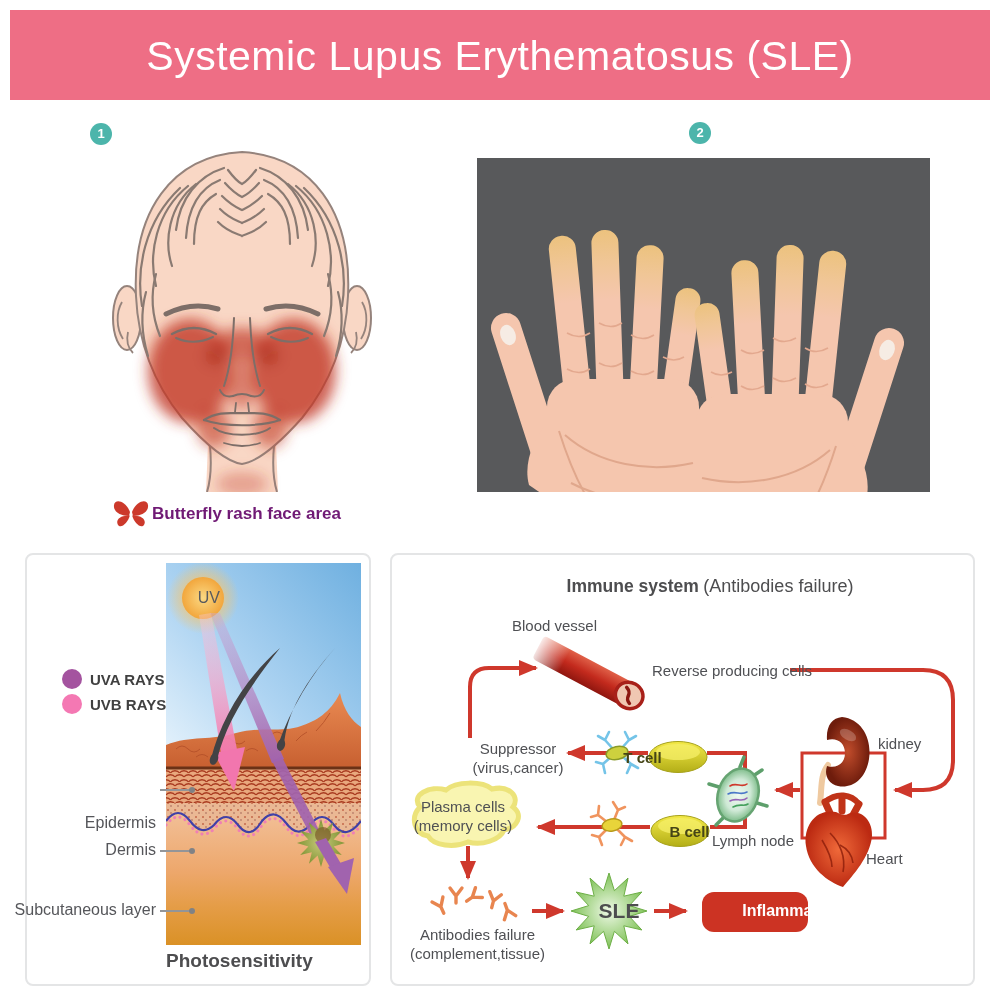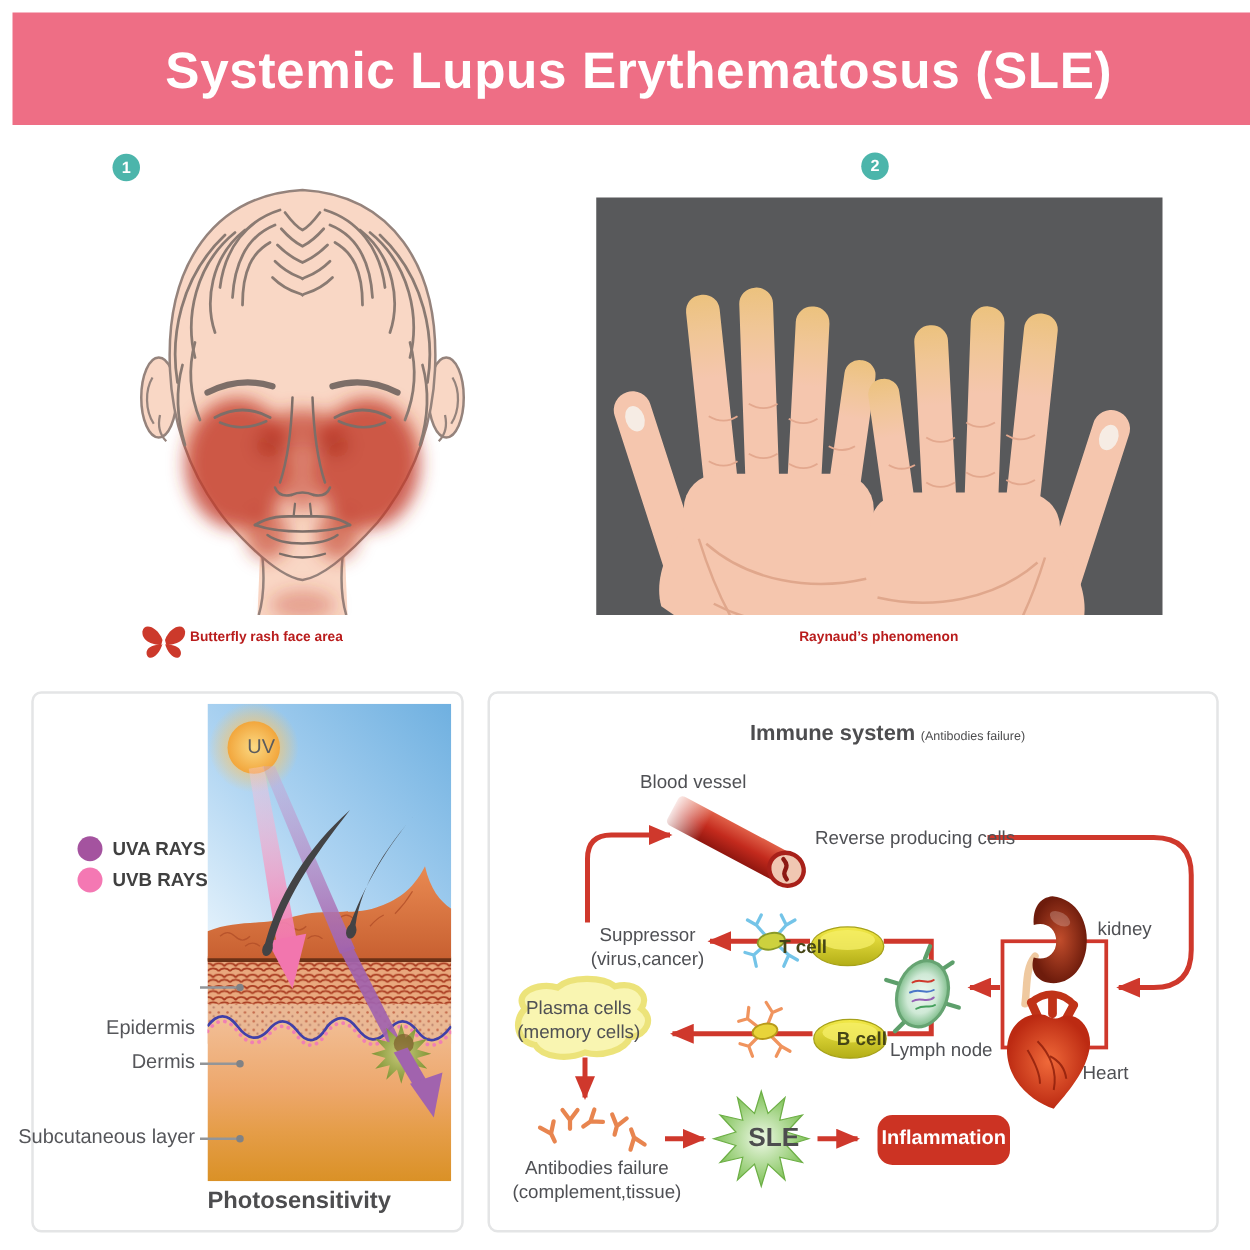--- a/index.html
+++ b/index.html
@@ -1,37 +1,37 @@
 <!DOCTYPE html>
 <html><head>
 <meta charset="utf-8">
 <style>
   html,body{margin:0;padding:0;background:#fff;}
   body{width:1000px;height:1000px;font-family:"Liberation Sans",sans-serif;}
   #canvas{position:relative;width:1000px;height:1000px;background:#fff;overflow:hidden;}
   .abs{position:absolute;}
   .header{position:absolute;left:10px;top:10px;width:980px;height:90px;background:#ee6e85;
-          color:#fff;font-size:41px;text-align:center;line-height:92px;font-weight:700;letter-spacing:.5px;padding-left:11px;}
+          color:#fff;font-size:41px;text-align:center;line-height:92px;font-weight:400;letter-spacing:.5px;}
   .badge{position:absolute;width:22px;height:22px;border-radius:50%;background:#4cb5ab;color:#fff;
          font-weight:bold;font-size:13px;text-align:center;line-height:22px;}
-  .caption{position:absolute;font-weight:bold;font-size:11px;color:#b91c1c;}
+  .caption{position:absolute;font-weight:bold;font-size:17px;color:#701a75;}
   .panelbox{position:absolute;border:2px solid #e4e5e6;border-radius:8px;background:#fff;}
   .lbl{position:absolute;color:#4f5054;font-size:15px;line-height:19px;}
   .center{text-align:center;}
   .right{text-align:right;}
   .p3label{position:absolute;color:#55565a;font-size:16px;}
   .pline{position:absolute;height:2px;background:#939598;}
   .pline::after{content:'';position:absolute;right:-5px;top:-2px;width:6px;height:6px;border-radius:50%;background:#808285;}
   .ldot{position:absolute;width:20px;height:20px;border-radius:50%;}
   .dot-uva{background:#a4539f;}
   .dot-uvb{background:#f478b3;}
   .legendlbl{position:absolute;color:#404040;font-weight:bold;font-size:15px;}
   .p4title{position:absolute;left:430px;top:576px;width:560px;text-align:center;color:#4d4d4f;}
   .p4title .t1{font-weight:bold;font-size:17.5px;}
-  .p4title .t2{font-size:10px;}
+  .p4title .t2{font-size:18px;}
   .celllbl{position:absolute;font-weight:bold;font-size:15px;color:#454516;text-align:center;}
   .slelbl{position:absolute;font-weight:bold;font-size:21px;color:#4d4d4f;text-align:center;}
   .infllbl{position:absolute;font-weight:bold;font-size:16px;color:#fff;text-align:center;}
   .photocap{position:absolute;left:166px;top:950px;width:196px;font-weight:bold;font-size:19px;color:#4d4d4f;}
   .uvlbl{position:absolute;left:186px;top:589px;width:34px;text-align:right;color:#5a5b5e;font-size:16px;}
   .hands-bg{position:absolute;left:477px;top:158px;width:453px;height:334px;background:#58595b;overflow:hidden;}
 </style>
 </head>
 <body>
 
@@ -168,21 +168,20 @@
         <rect x="58" y="206" width="152" height="170" rx="28" fill="#f5c6ae"></rect>
         <g stroke="#e0a78c" stroke-width="2" fill="none">
           <path d="M76,262 C110,292 160,300 204,290"></path>
           <path d="M82,310 C120,330 170,332 205,322"></path>
           <path d="M70,258 C80,290 92,318 108,340"></path>
         </g>
       </g>
       <use href="#handL" transform="translate(441,15) scale(-1,1)"></use>
     </svg>
   </div>
-  <div class="caption center" style="left:553px;top:504px;width:300px;">Raynaud’s phenomenon</div>
 
   <div class="panelbox" style="left:25px;top:553px;width:342px;height:429px;"></div>
 
   <svg class="abs" style="left:166px;top:563px;" width="195" height="382" viewBox="0 0 195 382">
     <defs>
       <linearGradient id="sky" x1="1" y1="0" x2="0.15" y2="1">
         <stop offset="0" stop-color="#6fb0e0"></stop>
           <stop offset=".55" stop-color="#aed4f2"></stop>
           <stop offset="1" stop-color="#eef7fd"></stop>
       </linearGradient>
@@ -459,15 +458,15 @@
   <div class="lbl" style="left:866px;top:849px;">Heart</div>
   <div class="lbl center" style="left:412px;top:797px;width:102px;">
     <div>Plasma cells</div>
     <div>(memory cells)</div>
   </div>
   <div class="lbl center" style="left:410px;top:925px;width:135px;">
     <div>Antibodies failure</div>
     <div>(complement,tissue)</div>
   </div>
   <div class="slelbl" style="left:583px;top:899px;width:72px;">SLE</div>
-  <div class="infllbl" style="left:702px;top:902px;width:106px;">Inflammation</div>
+  <div class="infllbl" style="left:702px;top:902px;width:106px;padding-left:37px;">Inflammation</div>
 
 </div>
 
 </body></html>

